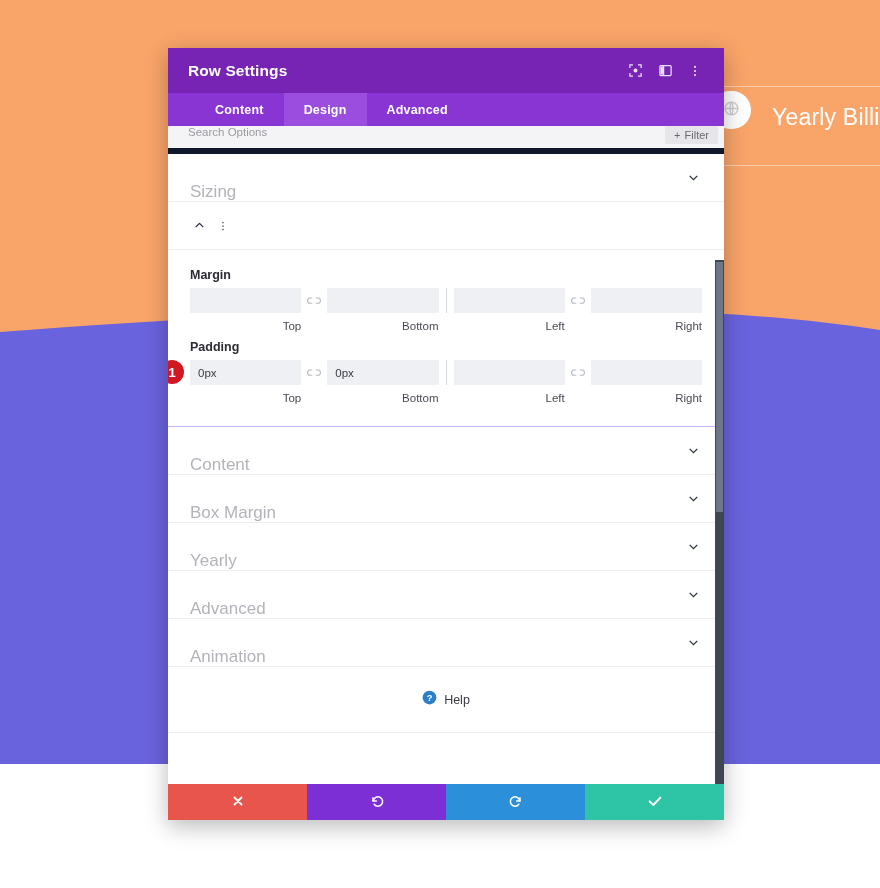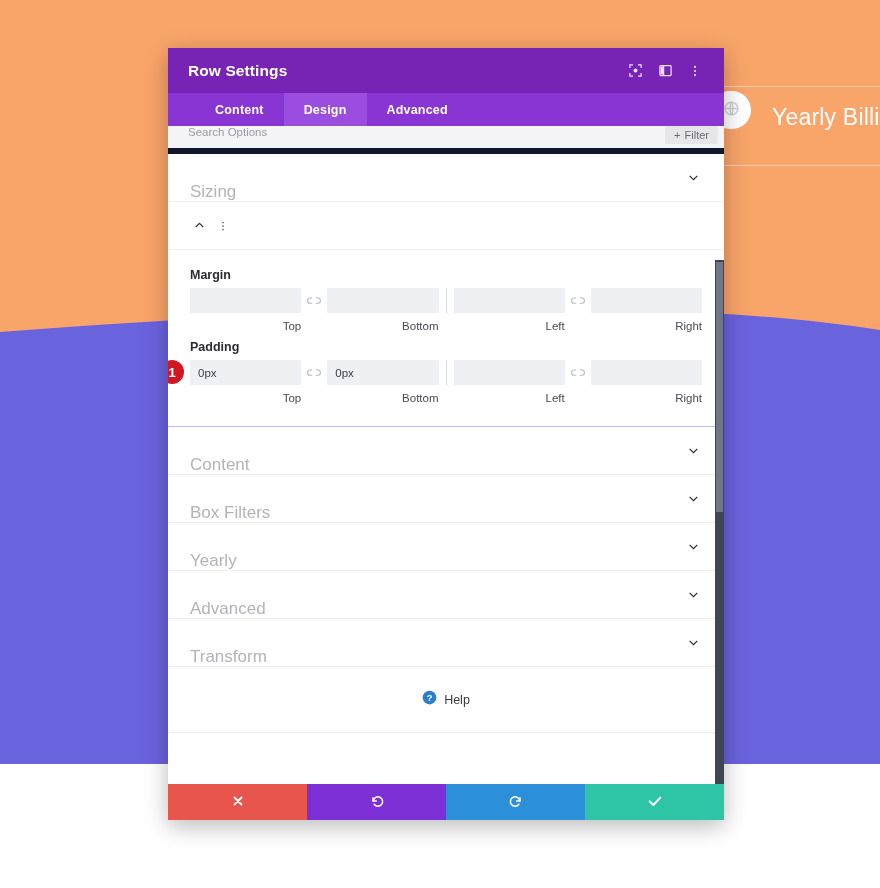--- a/index.html
+++ b/index.html
@@ -472,21 +472,21 @@
     <div class="section-header">
       <div class="section-title">Content</div>
       <div class="section-chevron">
         <svg width="13" height="13" viewBox="0 0 24 24" fill="none" stroke="#2b3340" stroke-width="2.4">
             <path d="M5 9l7 7 7-7"></path>
           </svg>
       </div>
     </div>
 
     <div class="section-header">
-      <div class="section-title">Box Filters</div>
+      <div class="section-title">Box Margin</div>
       <div class="section-chevron">
         <svg width="13" height="13" viewBox="0 0 24 24" fill="none" stroke="#2b3340" stroke-width="2.4">
             <path d="M5 9l7 7 7-7"></path>
           </svg>
       </div>
     </div>
 
     <div class="section-header">
       <div class="section-title">Yearly</div>
       <div class="section-chevron">
@@ -499,21 +499,21 @@
     <div class="section-header">
       <div class="section-title">Advanced</div>
       <div class="section-chevron">
         <svg width="13" height="13" viewBox="0 0 24 24" fill="none" stroke="#2b3340" stroke-width="2.4">
             <path d="M5 9l7 7 7-7"></path>
           </svg>
       </div>
     </div>
 
     <div class="section-header">
-      <div class="section-title">Transform</div>
+      <div class="section-title">Animation</div>
       <div class="section-chevron">
         <svg width="13" height="13" viewBox="0 0 24 24" fill="none" stroke="#2b3340" stroke-width="2.4">
             <path d="M5 9l7 7 7-7"></path>
           </svg>
       </div>
     </div>
 
     <div id="help-row">
       <span>
         <svg width="15" height="15" viewBox="0 0 24 24">

